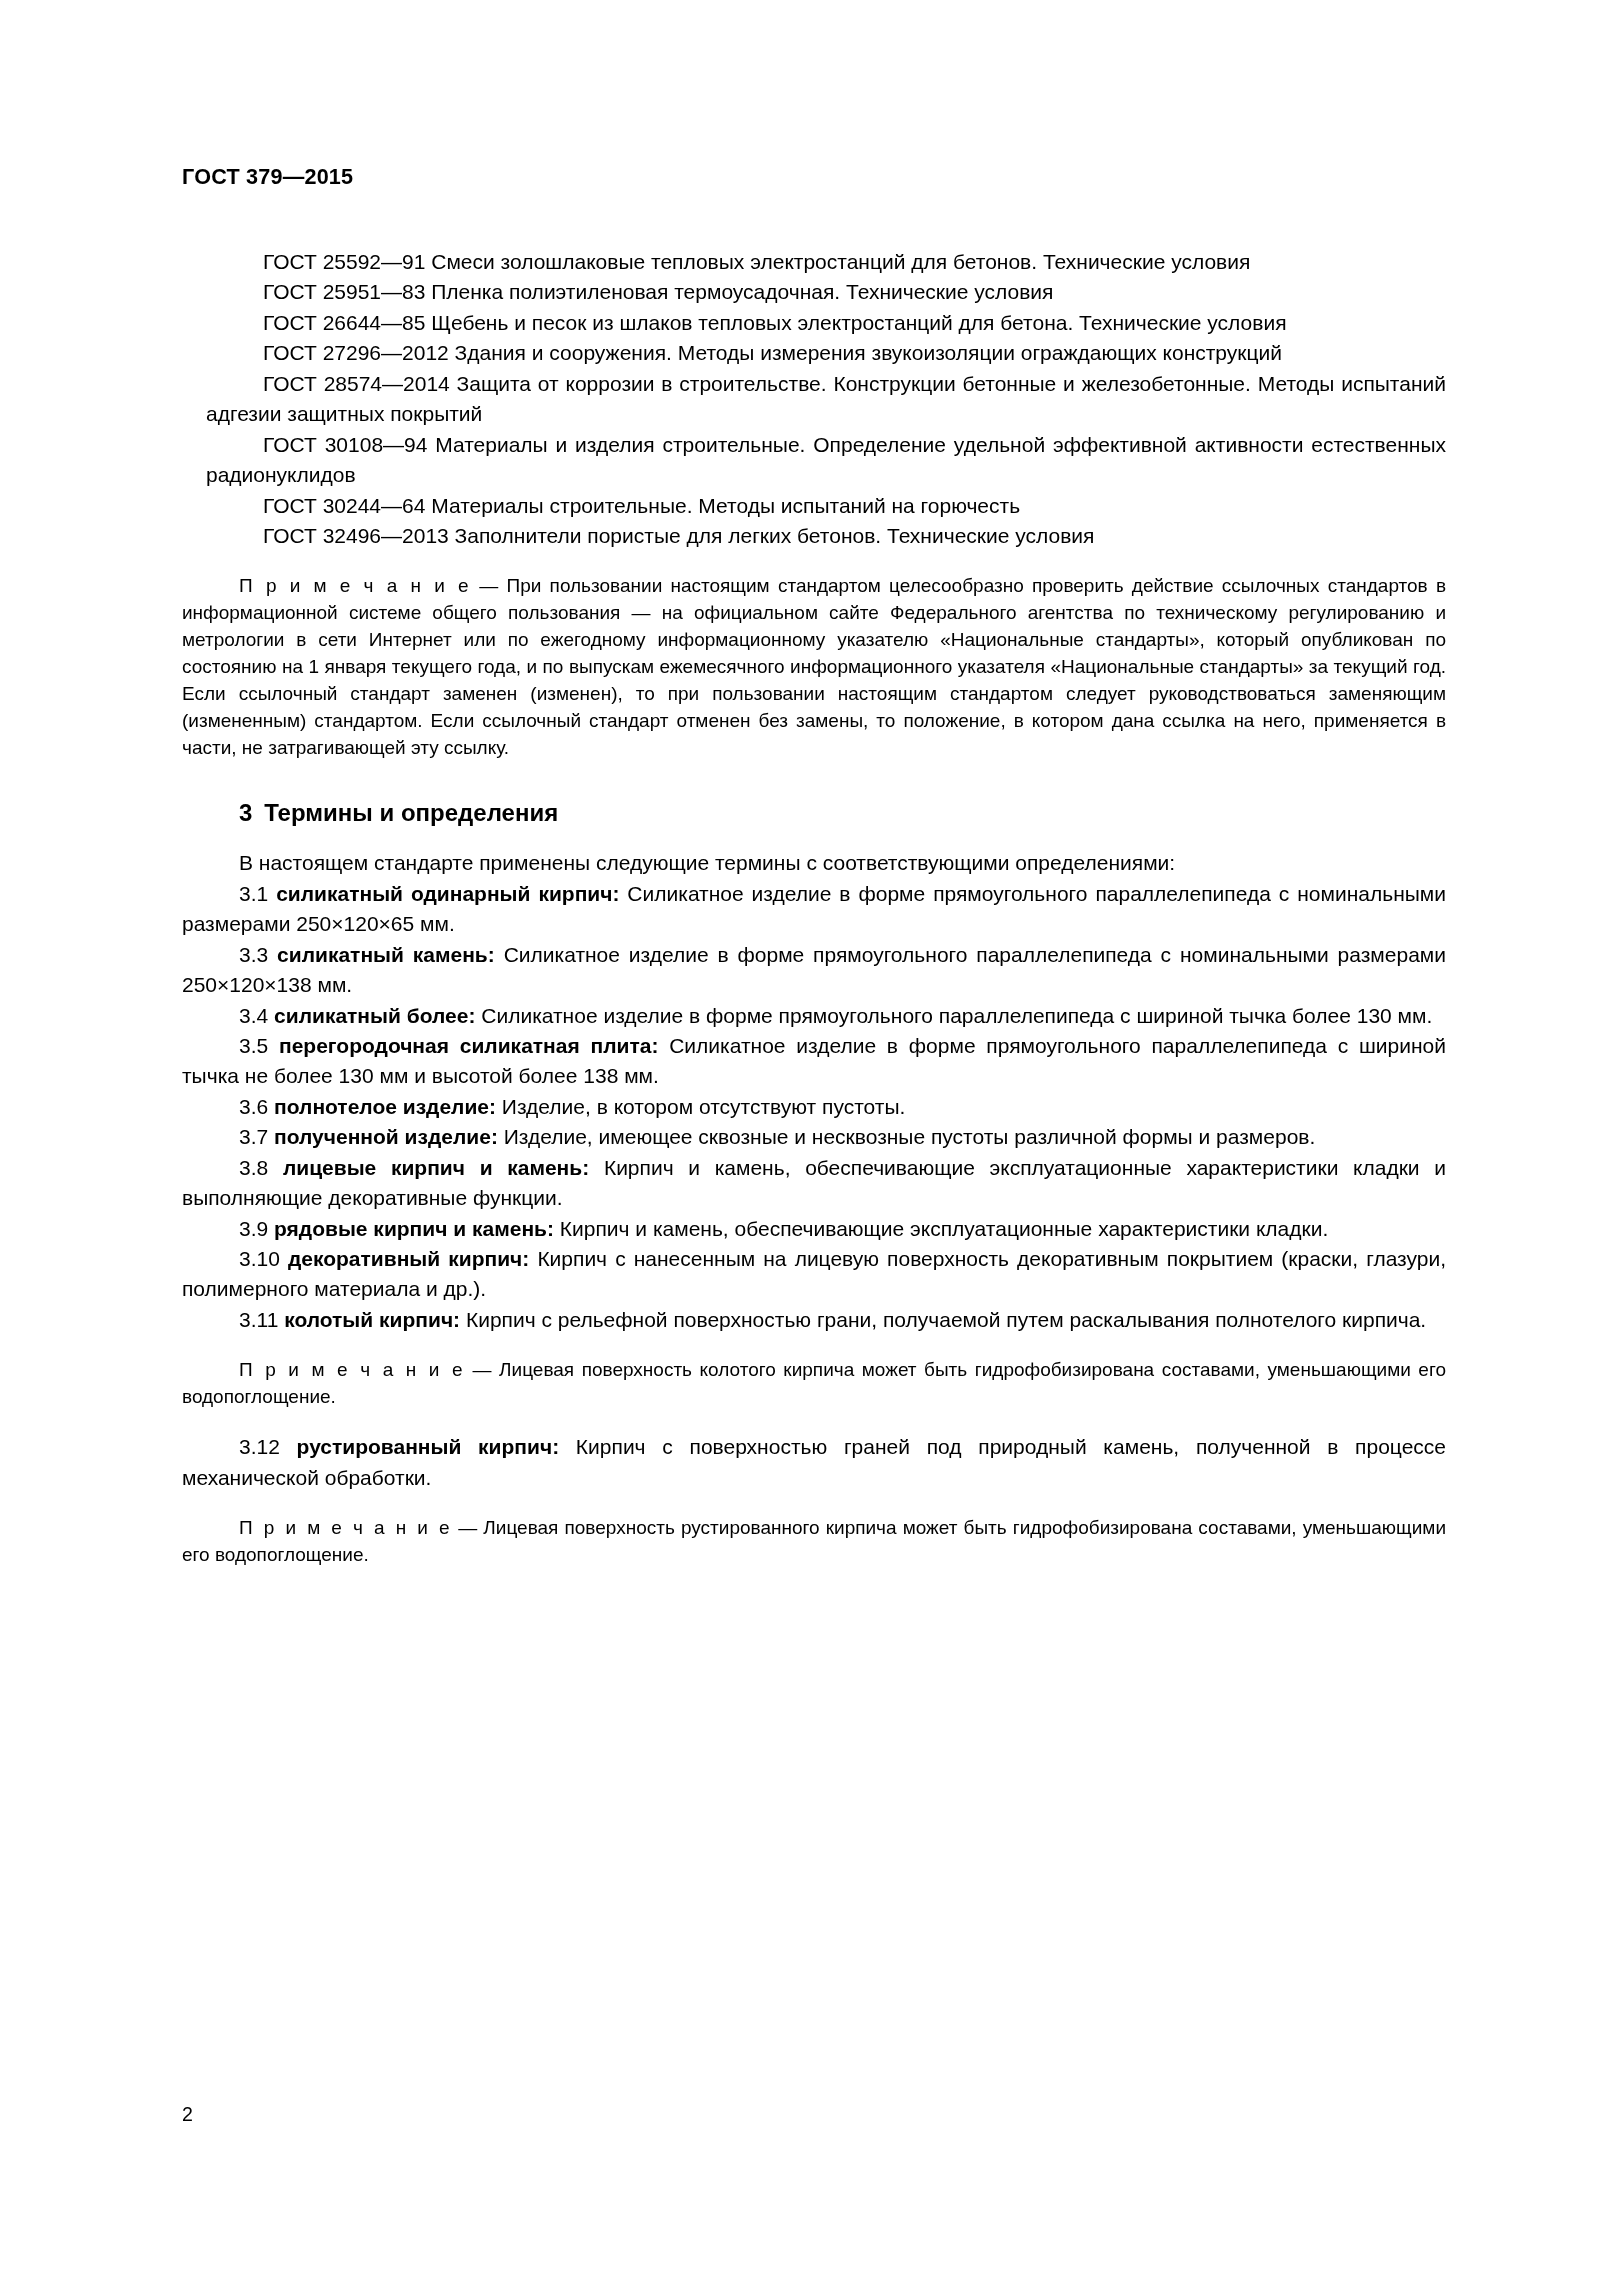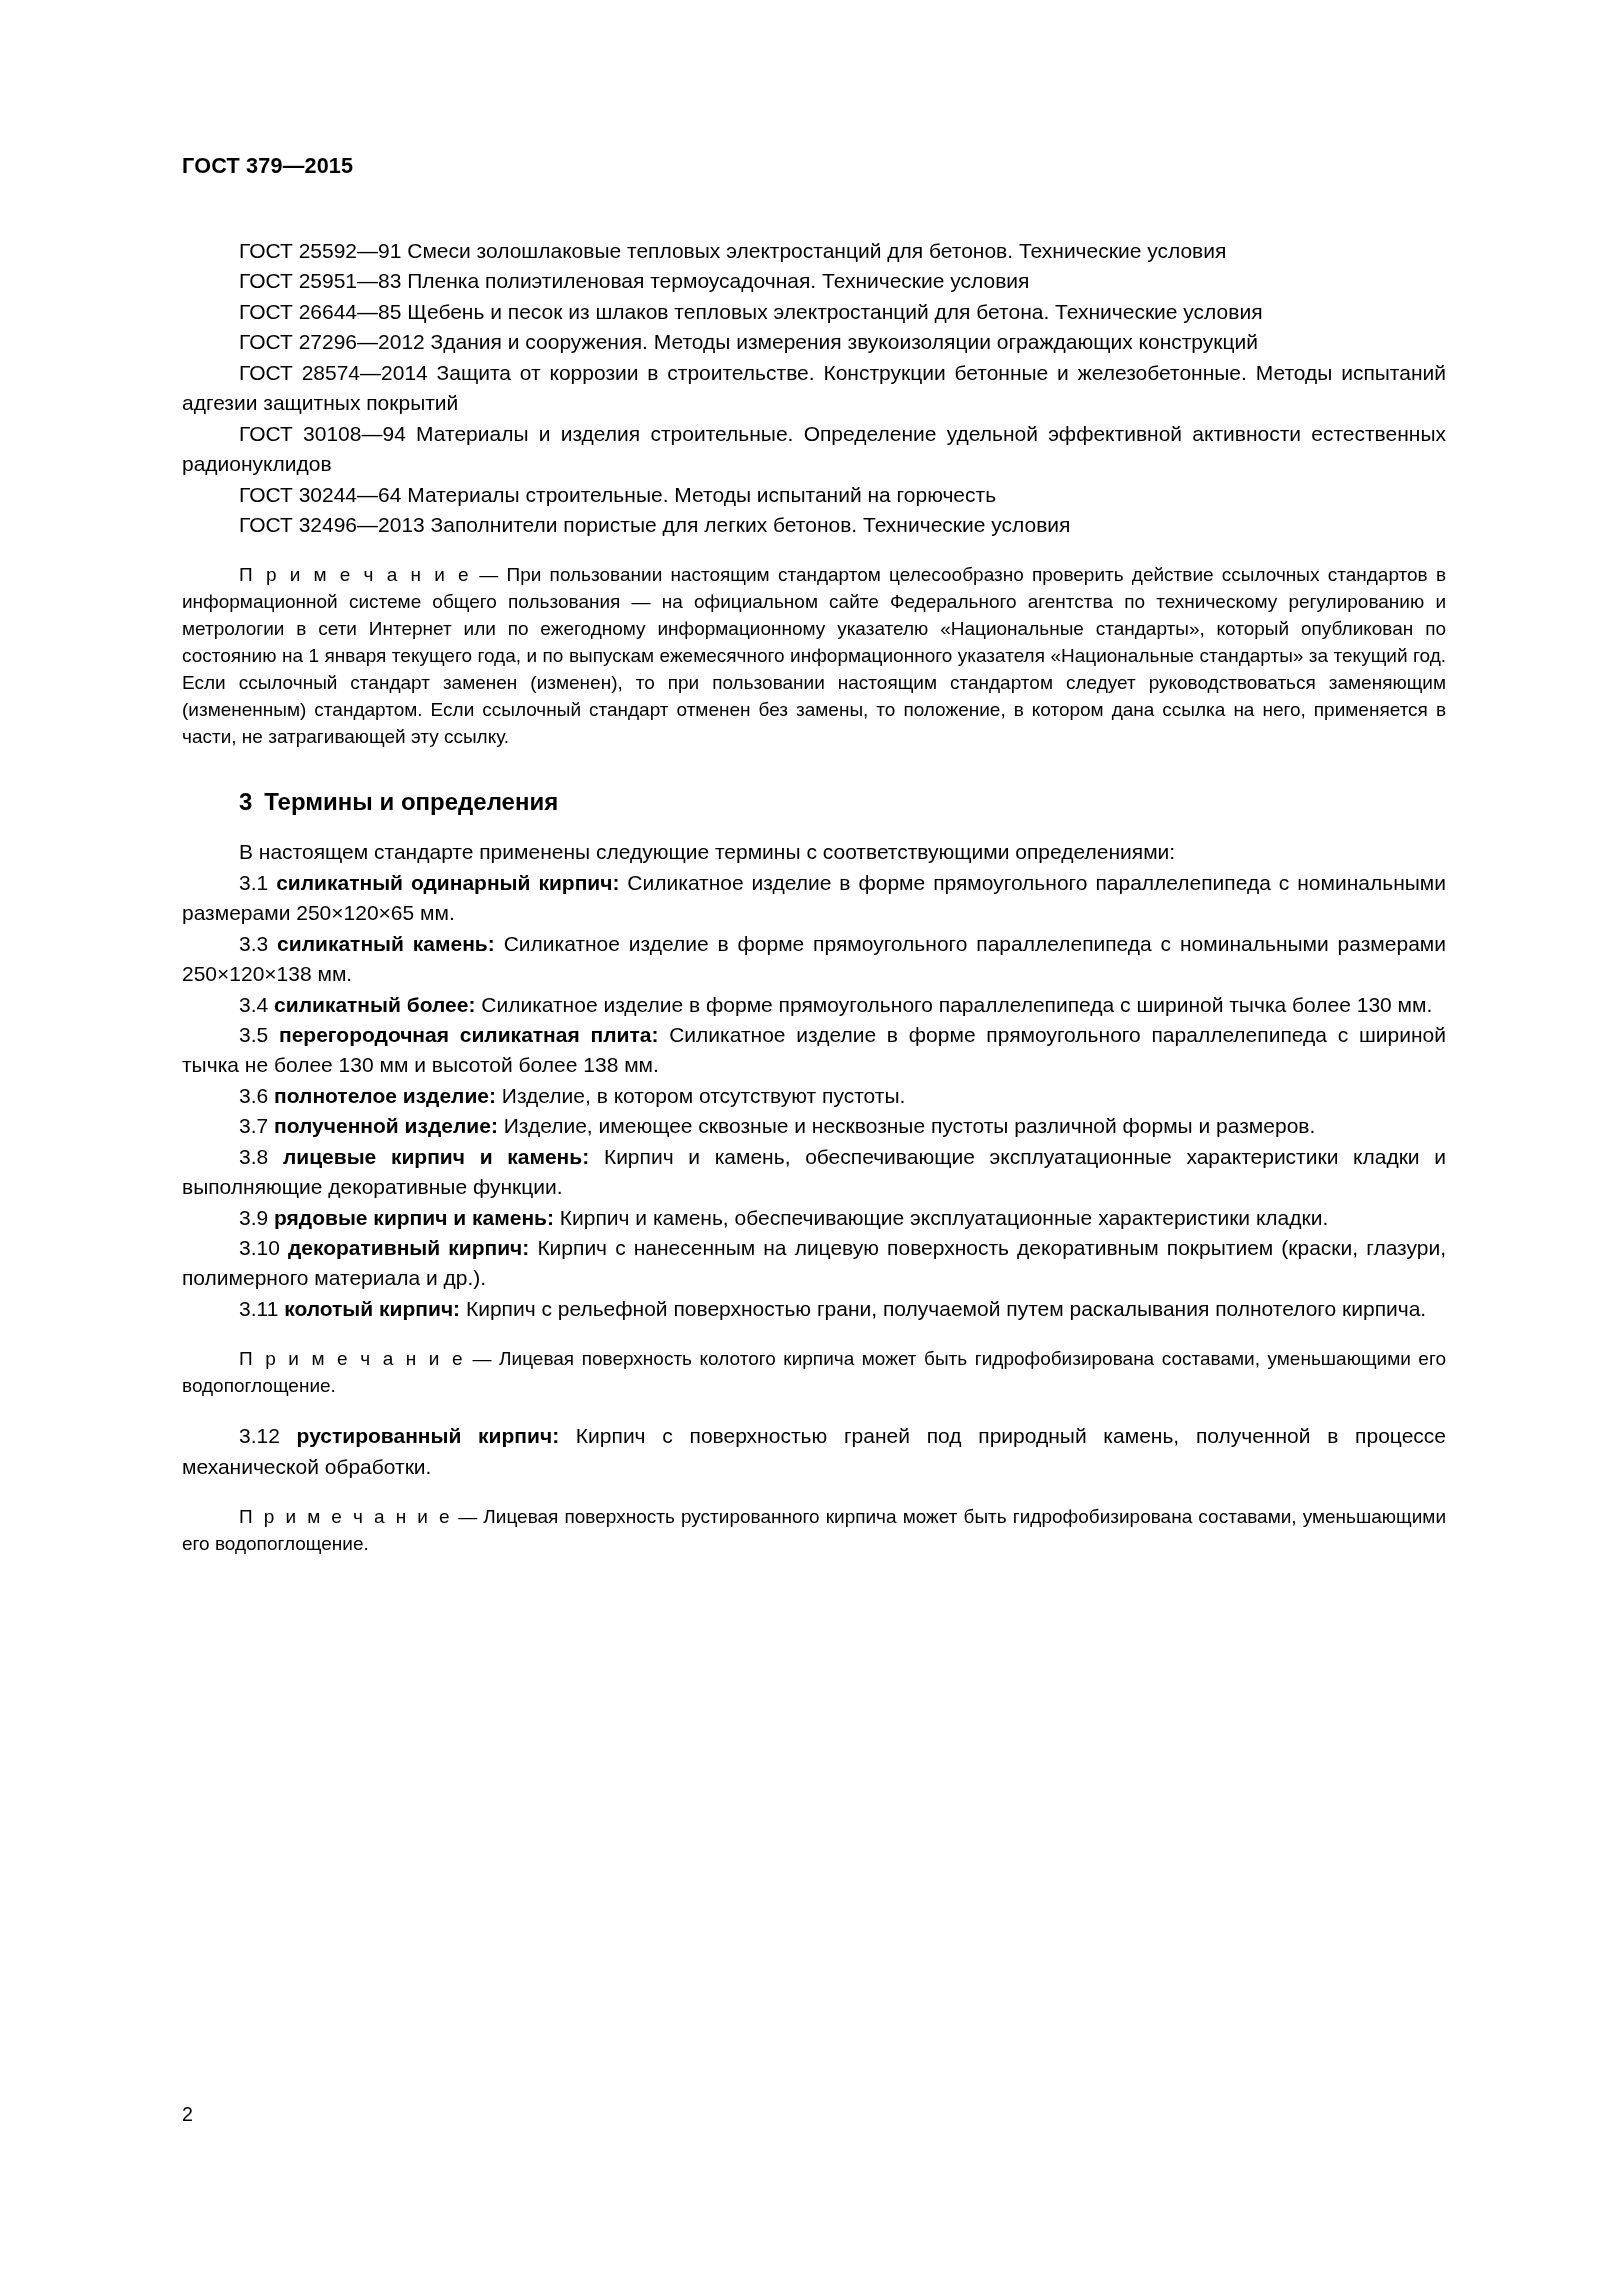--- a/index.html
+++ b/index.html
@@ -17,21 +17,21 @@
   .page {
     position: relative;
     width: 1621px;
     height: 2293px;
     box-sizing: border-box;
     padding: 0;
   }
   .content {
     position: absolute;
     left: 182px;
-    top: 153px;
+    top: 164px;
     width: 1264px;
   }
   .header-title {
     font-size: 21.6px;
     font-weight: bold;
     letter-spacing: 0.2px;
     margin: 0 0 57px 0;
   }
   .para {
     font-size: 21px;
@@ -45,20 +45,21 @@
     line-height: 1.42;
     text-align: justify;
     margin: 0;
     text-indent: 57px;
   }
   .note .spaced {
     letter-spacing: 2.5px;
   }
   .block-refs .para {
     margin-bottom: 0px;
+    margin-left: 24px;
   }
   .gap-md { height: 21.6px; }
   h2.section-title {
     font-size: 24px;
     font-weight: bold;
     margin: 37px 0 21.6px 0;
     text-indent: 57px;
   }
   h2.section-title .num {
     margin-right: 11.8px;

